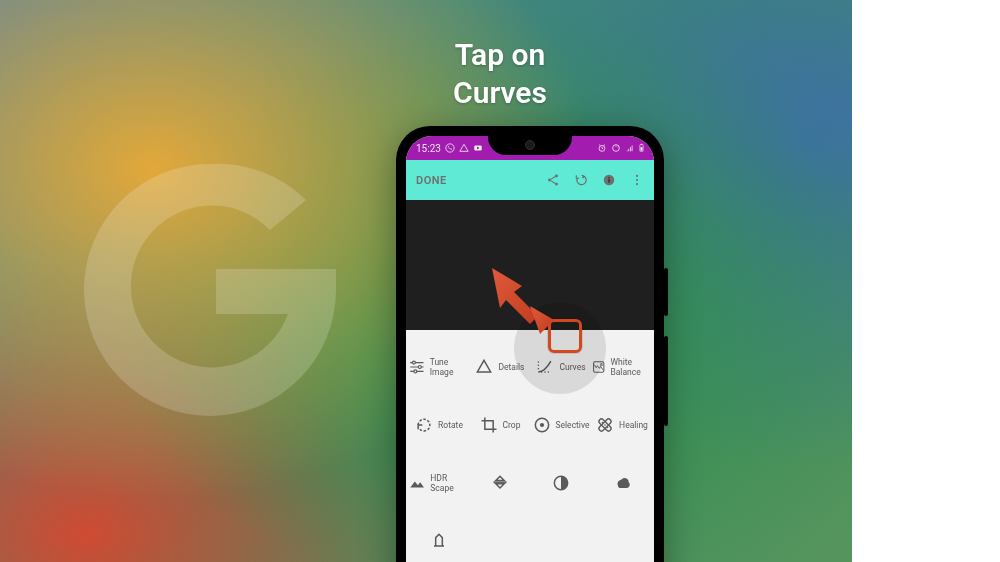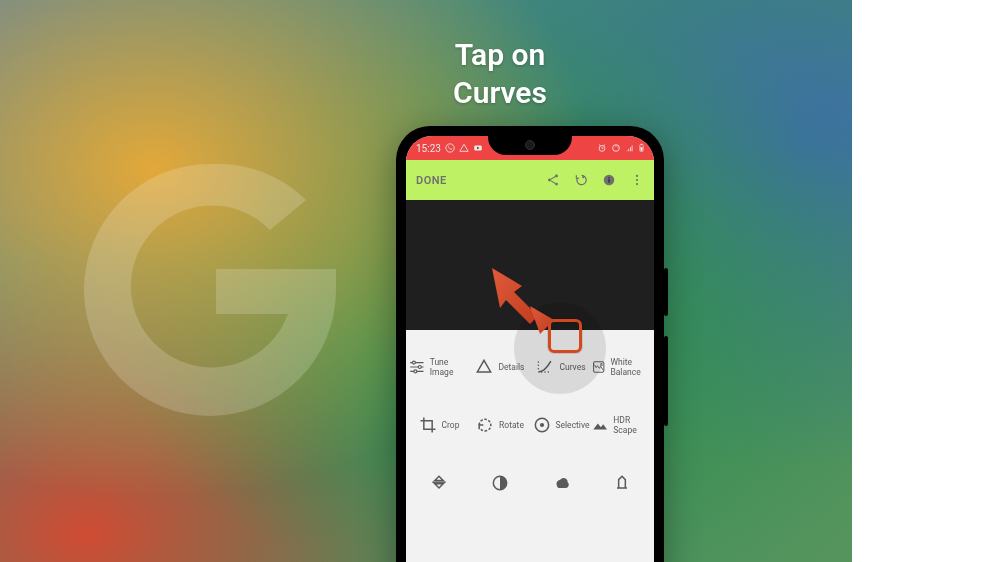--- a/index.html
+++ b/index.html
@@ -14,24 +14,24 @@
   .g-watermark{position:absolute;left:60px;top:140px;width:300px;height:300px;opacity:.18;}
   .g-watermark svg{width:100%;height:100%;}
   .instruction{position:absolute;top:36px;left:0;width:1000px;text-align:center;color:#fff;font-size:30px;font-weight:600;line-height:1.25;text-shadow:0 1px 3px rgba(0,0,0,.25);}
   .phone{position:absolute;left:396px;top:126px;width:268px;height:560px;background:#000;border-radius:34px;box-shadow:0 8px 36px rgba(0,0,0,.35);}
   .side-btn{position:absolute;right:-4px;width:4px;background:#000;border-radius:2px;}
   .side-btn.a{top:142px;height:48px;}
   .side-btn.b{top:210px;height:90px;}
   .screen{position:absolute;left:10px;top:10px;right:10px;bottom:10px;border-radius:26px;overflow:hidden;background:#f2f2f2;display:flex;flex-direction:column;}
   .notch{position:absolute;top:-1px;left:50%;transform:translateX(-50%);width:84px;height:20px;background:#000;border-bottom-left-radius:18px;border-bottom-right-radius:18px;z-index:5;}
   .cam{position:absolute;top:5px;left:50%;transform:translateX(-50%);width:8px;height:8px;border-radius:50%;background:#1b1b1b;border:1px solid #303030;}
-  .statusbar{height:24px;flex:0 0 24px;background:#ef4444;color:#eaeaea;display:flex;align-items:center;padding:0 10px;font-size:10px;justify-content:space-between;z-index:2;}
+  .statusbar{height:24px;flex:0 0 24px;background:#a21caf;color:#eaeaea;display:flex;align-items:center;padding:0 10px;font-size:10px;justify-content:space-between;z-index:2;}
   .statusbar .cluster{display:flex;align-items:center;gap:4px;}
   .statusbar svg{height:10px;width:auto;display:block;}
-  .actionbar{height:40px;flex:0 0 40px;background:#bef264;color:#6f6f6f;display:flex;align-items:center;padding:0 10px;font-size:11px;font-weight:600;letter-spacing:.5px;gap:14px;z-index:2;}
+  .actionbar{height:40px;flex:0 0 40px;background:#5eead4;color:#6f6f6f;display:flex;align-items:center;padding:0 10px;font-size:11px;font-weight:600;letter-spacing:.5px;gap:14px;z-index:2;}
   .actionbar .spacer{flex:1;}
   .actionbar svg{height:14px;width:14px;}
   .dark-area{height:130px;flex:0 0 130px;background:#1f1f1f;}
   .tool-grid{flex:1;background:#f2f2f2;display:grid;grid-template-columns:repeat(4,1fr);grid-auto-rows:58px;padding:8px 2px 0;color:#5a5a5a;}
   .tool{display:flex;flex-direction:row;align-items:center;justify-content:center;gap:4px;font-size:8.5px;font-weight:400;position:relative;}
   .tool svg{width:20px;height:20px;}
   .hl-circle{position:absolute;left:514px;top:302px;width:92px;height:92px;border-radius:50%;background:rgba(0,0,0,.10);pointer-events:none;}
   .hl-box{position:absolute;left:548px;top:319px;width:28px;height:28px;border:3px solid #d2481f;border-radius:6px;box-shadow:0 0 0 1px rgba(0,0,0,.1);pointer-events:none;}
   .arrow{position:absolute;left:482px;top:258px;width:80px;height:80px;pointer-events:none;}
 </style>
@@ -151,38 +151,48 @@
           <svg viewBox="0 0 24 24">
               <rect x="4" y="4" width="16" height="16" rx="2" fill="none" stroke="#5a5a5a" stroke-width="1.6"></rect>
               <path d="M5 8l3 5 2-3 3 4 2-3 4 6" fill="none" stroke="#5a5a5a" stroke-width="1.4"></path>
               <text x="14.5" y="11" font-size="6" fill="#5a5a5a" font-weight="700">B</text>
             </svg>
           <span>White Balance</span>
         </div>
 
         <div class="tool">
           <svg viewBox="0 0 24 24">
-              <path d="M7 3v14h14M3 7h14v14" fill="none" stroke="#5a5a5a" stroke-width="1.8"></path>
-            </svg>
-          <span>Crop</span>
-        </div>
-        <div class="tool">
-          <svg viewBox="0 0 24 24">
               <path d="M5 12a7 7 0 1 1 2 5" fill="none" stroke="#5a5a5a" stroke-width="1.8" stroke-dasharray="3 2"></path>
               <path d="M5 17v-5h5" fill="none" stroke="#5a5a5a" stroke-width="1.8"></path>
             </svg>
           <span>Rotate</span>
         </div>
+        <div class="tool">
+          <svg viewBox="0 0 24 24">
+              <path d="M7 3v14h14M3 7h14v14" fill="none" stroke="#5a5a5a" stroke-width="1.8"></path>
+            </svg>
+          <span>Crop</span>
+        </div>
 
         <div class="tool">
           <svg viewBox="0 0 24 24">
               <circle cx="12" cy="12" r="8" fill="none" stroke="#5a5a5a" stroke-width="1.8"></circle>
               <circle cx="12" cy="12" r="2.5" fill="#5a5a5a"></circle>
             </svg>
           <span>Selective</span>
+        </div>
+        <div class="tool">
+          <svg viewBox="0 0 24 24">
+              <rect x="3" y="9" width="18" height="6" rx="3" transform="rotate(45 12 12)" fill="none" stroke="#5a5a5a" stroke-width="1.6"></rect>
+              <rect x="3" y="9" width="18" height="6" rx="3" transform="rotate(-45 12 12)" fill="none" stroke="#5a5a5a" stroke-width="1.6"></rect>
+              <circle cx="12" cy="12" r="1" fill="#5a5a5a"></circle>
+              <circle cx="9" cy="9" r="1" fill="#5a5a5a"></circle>
+              <circle cx="15" cy="15" r="1" fill="#5a5a5a"></circle>
+            </svg>
+          <span>Healing</span>
         </div>
         <div class="tool">
           <svg viewBox="0 0 24 24">
               <path d="M3 18l6-8 4 5 3-4 5 7z" fill="#5a5a5a"></path>
             </svg>
           <span>HDR Scape</span>
         </div>
 
         <div class="tool">
           <svg viewBox="0 0 24 24">

